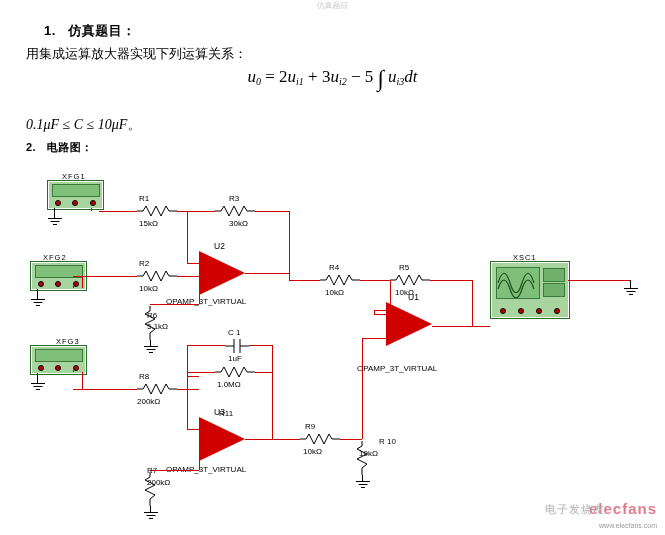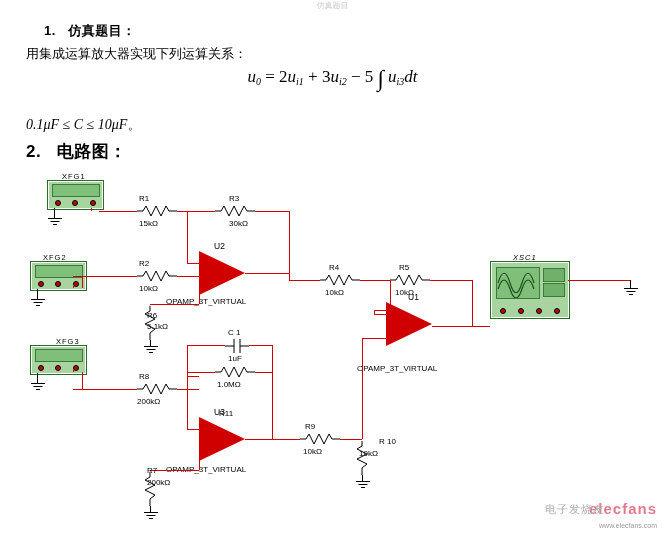--- a/index.html
+++ b/index.html
@@ -18,21 +18,21 @@
   .item1{left:26px;top:22px;font-size:13px;font-weight:bold;letter-spacing:0.5px;margin-left:18px;}
   .line2{left:26px;top:45px;font-size:13px;}
   .formula{left:0;top:66px;width:665px;text-align:center;font-family:"Liberation Serif", serif;font-size:17px;font-style:italic;}
   .formula .op{font-style:normal;}
   .formula .intg{font-size:23px;font-style:normal;vertical-align:-4px;}
   .sub{font-size:10px;vertical-align:-3px;font-style:italic;}
   .line3{left:26px;top:97px;font-size:13px;}
   .line3 .mathi{font-family:"Liberation Serif", serif;font-style:italic;font-size:14px;}
   .line4{left:26px;top:116px;font-family:"Liberation Serif", serif;font-style:italic;font-size:14px;}
   .line4 .cn{font-family:"Liberation Sans", sans-serif;font-style:normal;font-size:13px;}
-  .item2{left:26px;top:140px;font-size:17px;font-weight:bold;letter-spacing:0.5px;}
+  .item2{left:26px;top:140px;font-size:11px;font-weight:bold;letter-spacing:0.5px;}
 
   
   .wire{position:absolute;background:#d00000;}
   .wh{height:1px;}
   .wv{width:1px;}
   .blk{position:absolute;background:#000;}
 
   .lbl{position:absolute;font-family:"Liberation Sans", sans-serif;font-size:8px;color:#000;white-space:nowrap;}
   .lbl.big{font-size:8.5px;}
 
@@ -205,21 +205,21 @@
   <div class="lbl big" style="left:408px;top:292px;">U1</div>
   <div class="lbl" style="left:357px;top:364px;">OPAMP_3T_VIRTUAL</div>
   <div class="wire wh" style="left:374px;top:314px;width:12px;"></div>
   <div class="wire wv" style="left:374px;top:310px;height:4px;"></div>
   <div class="wire wh" style="left:374px;top:310px;width:16px;"></div>
   <div class="wire wh" style="left:362px;top:338px;width:24px;"></div>
   <div class="wire wv" style="left:362px;top:338px;height:40px;"></div>
   <div class="wire wh" style="left:432px;top:326px;width:58px;"></div>
   <div class="wire wv" style="left:472px;top:280px;height:46px;"></div>
 
-  <div class="instr-title" style="left:513px;top:253px;font-style:italic;">XSC1</div>
+  <div class="instr-title" style="left:513px;top:253px;">XSC1</div>
   <div class="instr" style="left:490px;top:261px;width:78px;height:56px;">
     <div class="screen" style="left:5px;top:5px;width:42px;height:30px;">
       <svg width="42" height="30" viewBox="0 0 42 30">
         <path d="M1 15 C5 2, 9 2, 13 15 S21 28, 25 15 S33 2, 37 15" stroke="#1d4d1d" fill="none" stroke-width="1.2"></path>
         <path d="M1 21 C5 9, 9 9, 13 21 S21 33, 25 21 S33 9, 37 21" stroke="#1d4d1d" fill="none" stroke-width="1.2"></path>
       </svg>
     </div>
     <div style="position:absolute;left:52px;top:6px;width:20px;height:12px;background:#6fb06a;border:1px solid #3c7a3c;"></div>
     <div style="position:absolute;left:52px;top:21px;width:20px;height:12px;background:#6fb06a;border:1px solid #3c7a3c;"></div>
     <div class="term" style="left:9px;top:46px;"></div>

